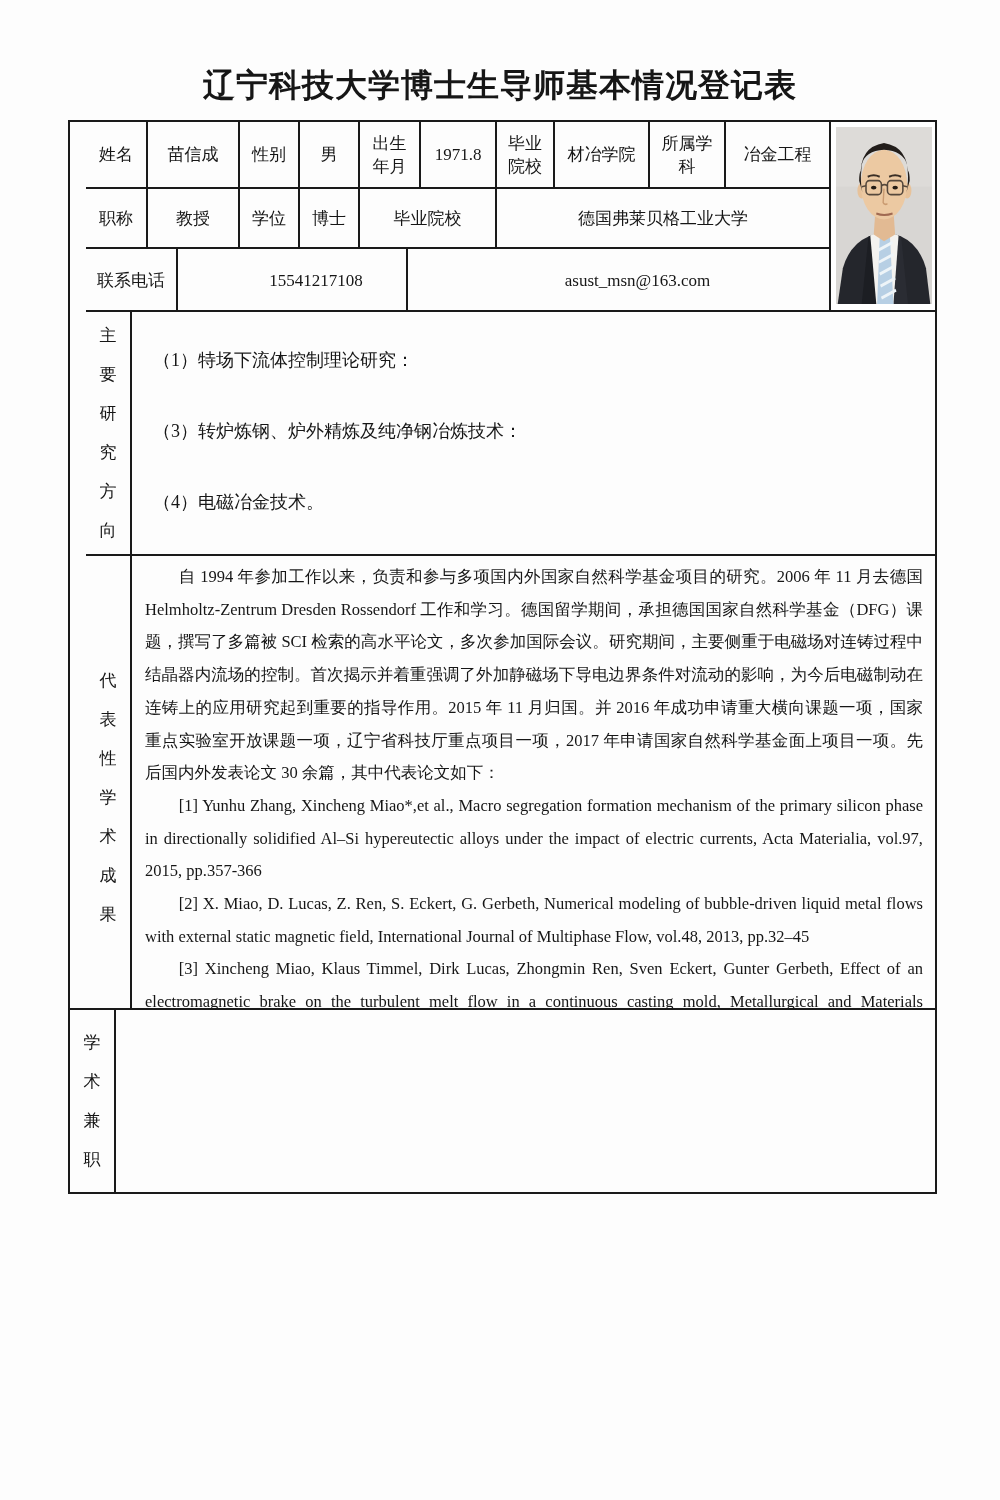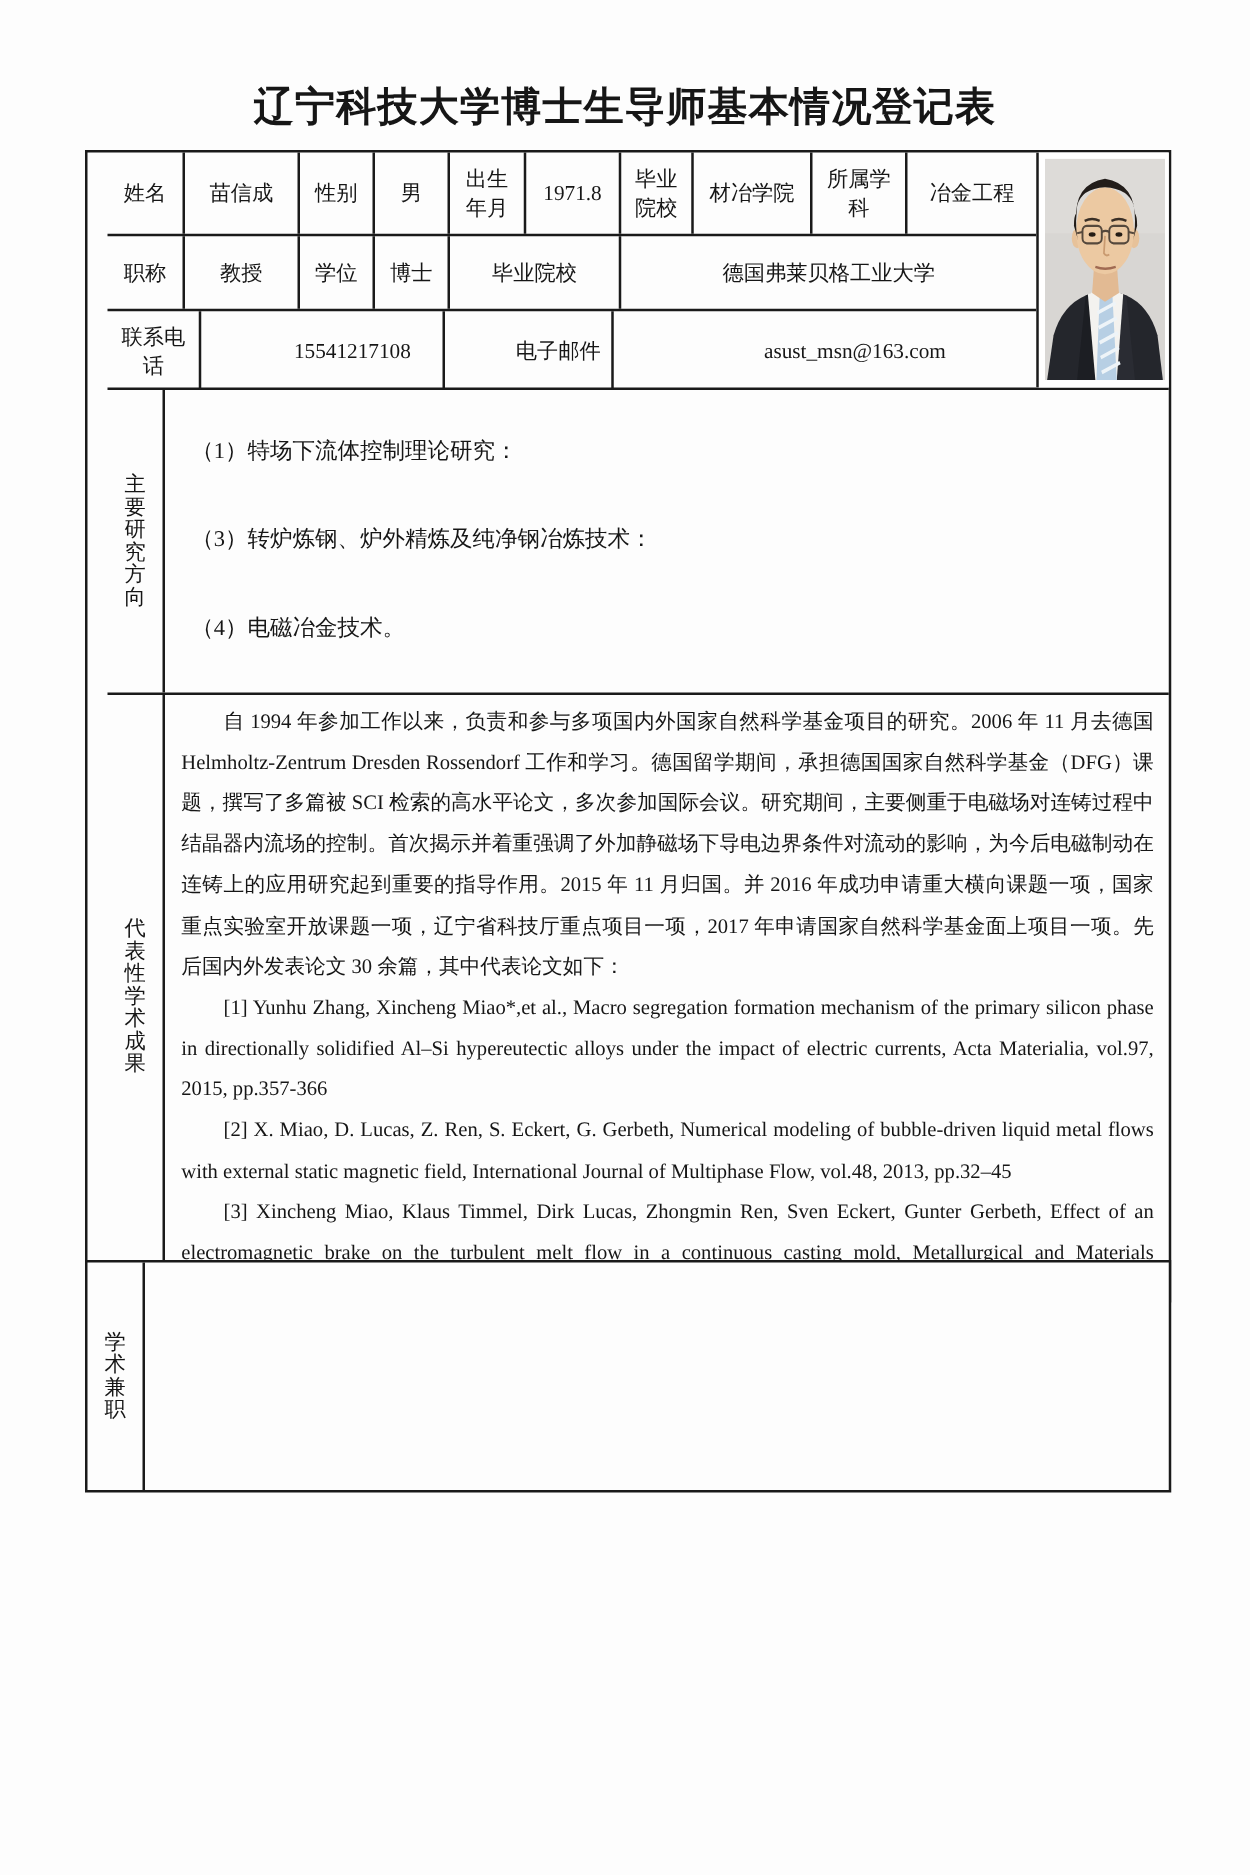--- a/index.html
+++ b/index.html
@@ -39,21 +39,21 @@
   
   .section{ display:flex; }
   #research-section{ height:244px; border-bottom:2px solid var(--bc); }
   #achievements-section{ height:482px; }
   .label-col{
     width:46px; border-right:2px solid var(--bc);
     display:flex; align-items:center; justify-content:center; flex:none;
   }
   .vlabel{
     width:19px; word-break:break-all; text-align:center;
-    font-size:17px; line-height:18px;
+    font-size:17px; line-height:39px;
   }
   .research-content{
     flex:1; display:flex; flex-direction:column; justify-content:space-around;
     padding:12px 16px 16px 21px; font-size:18px;
   }
   .ach-content{
     flex:1; padding:5px 12px 4px 13px;
     font-size:16.5px; line-height:32.7px; text-align:justify;
   }
   .ach-content p{ text-indent:2.05em; }
@@ -89,21 +89,20 @@
           <div class="cell" style="width:92px">教授</div>
           <div class="cell" style="width:60px">学位</div>
           <div class="cell" style="width:60px">博士</div>
           <div class="cell" style="width:137px">毕业院校</div>
           <div class="cell last" style="width:332px">德国弗莱贝格工业大学</div>
         </div>
 
         <div class="hrow r3">
           <div class="cell" style="width:92px">联系电话</div>
           <div class="cell" style="width:182px">15541217108</div>
-          <div class="cell" style="width:106px">电子邮件</div>
           <div class="cell last" style="width:363px">asust_msn@163.com</div>
         </div>
 
       </div>
 
       <div class="photo-cell">
         <svg viewBox="0 0 112 178" preserveAspectRatio="none">
           <rect x="0" y="0" width="112" height="178" fill="#d8d6d3"></rect>
           <rect x="0" y="0" width="112" height="60" fill="#dddbd8"></rect>
 

